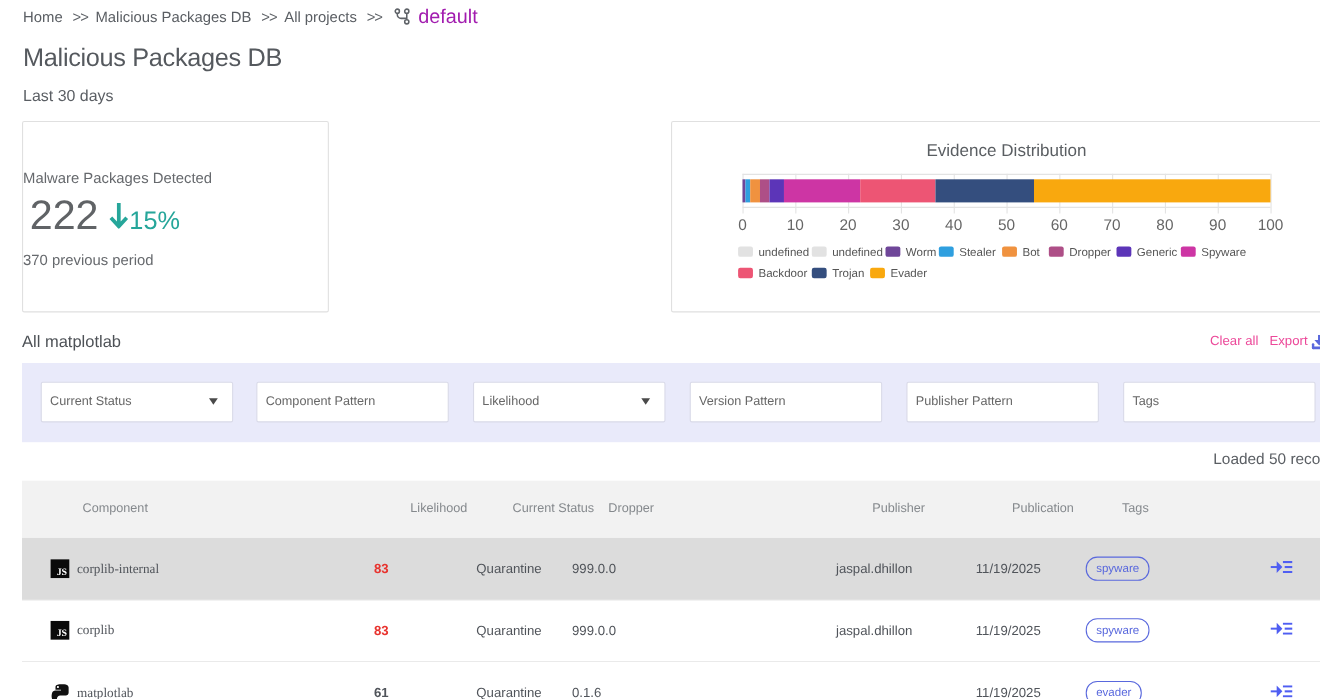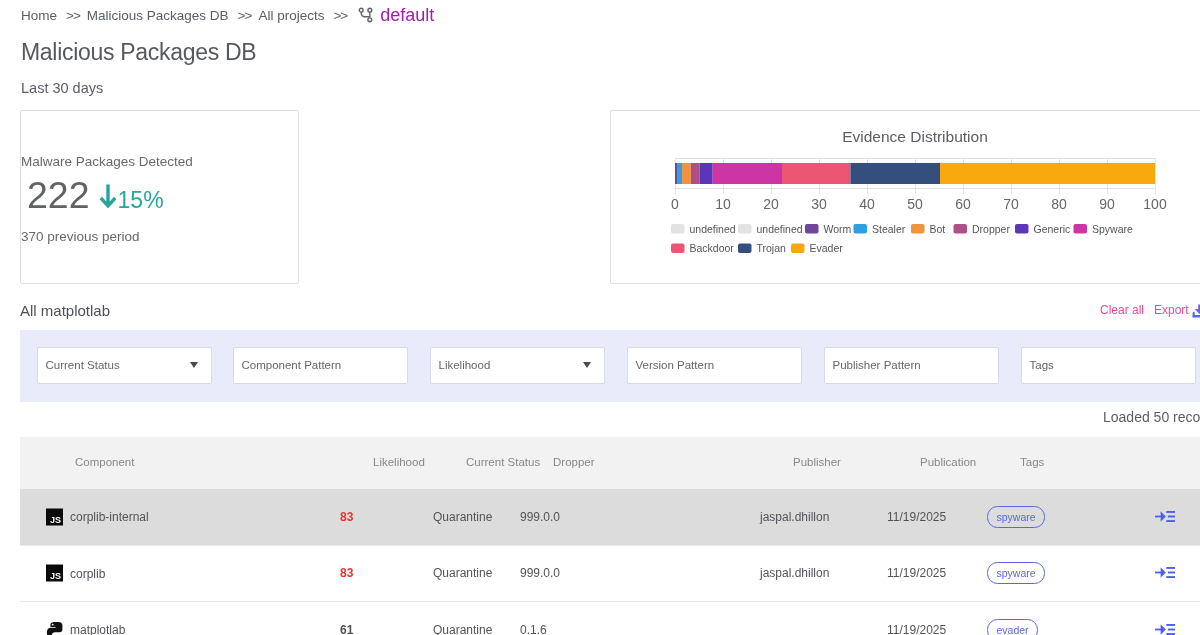--- a/index.html
+++ b/index.html
@@ -39,21 +39,21 @@
 .thead { height:52px; background:#f2f2f2; position:relative; }
 .thead .c { position:absolute; top:19px; font-size:11.5px; color:#85898d;margin-left:33px; }
 .row { height:56.5px; position:relative; border-bottom:1px solid #e8e8e8; background:#fff; }
 .row.sel { background:#dcdcdc; }
 .row .c { position:absolute; top:50%; transform:translateY(-50%); font-size:12px; color:#50545a; }
 .cc1 { left:26px; } .cc1h { left:22px; }
 .cc2 { left:320px; } .cc3 { left:413px; } .cc4 { left:500px; }
 .cc5 { left:740px; } .cc6 { left:867px; } .cc7 { left:967px; }
 .lik { font-weight:bold; font-size:12px; }
 .amber { color:#f2a416; }
-.comp { display:flex; align-items:center; }
+.comp { display:flex; align-items:center;font-family:Liberation Serif, serif; }
 .jsicon { width:17px; height:17px; background:#0a0a0a; color:#fff; font-size:9px; font-weight:bold;
   display:flex; align-items:flex-end; justify-content:flex-end; padding:0 2px 1px 0; margin-right:7px; }
 .pyicon { width:19px; height:21px; margin-right:5px; }
 .chip { display:inline-block; border:1px solid #5968dd; color:#5968dd; border-radius:10.5px; font-size:10.5px;
   padding:4px 8.5px 4px; text-align:center; }
 .acticon { position:absolute; left:1135px; top:50%; transform:translateY(-50%); }
 .row3 .c { top:50%; }
 </style>
 </head>
 <body>

